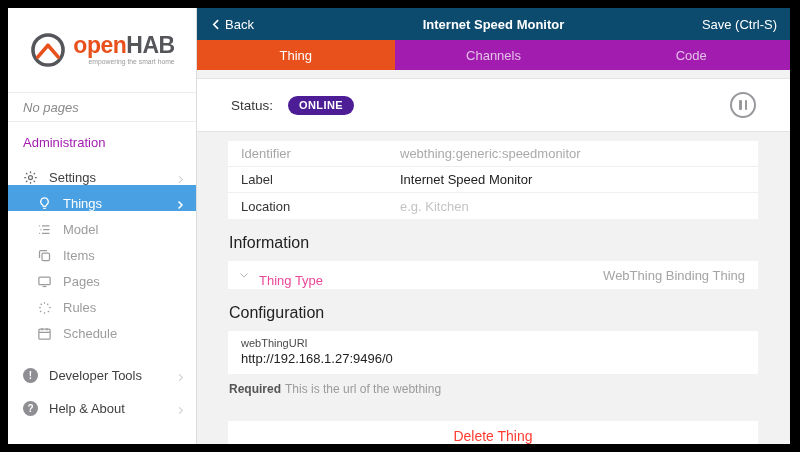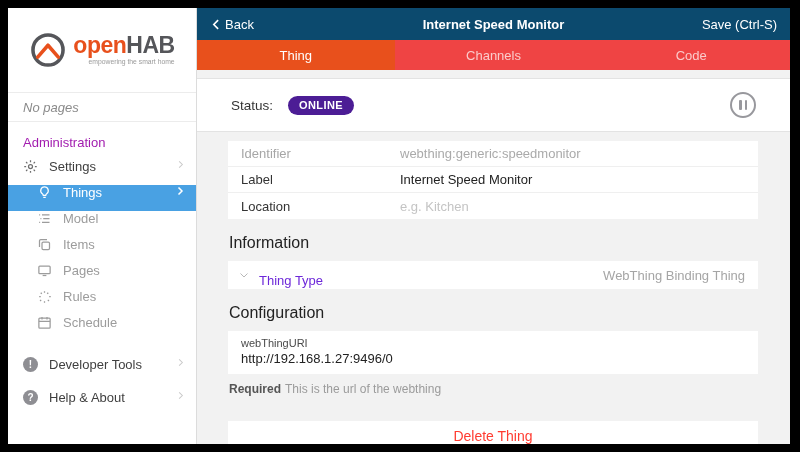--- a/index.html
+++ b/index.html
@@ -13,21 +13,21 @@
              display:flex; flex-direction:column; font-size:13px; flex:none; }
   .logo-area { height:84px; display:flex; align-items:center; justify-content:center; gap:6px; }
   .logo-text { line-height:1; }
   .logo-word { font-size:23px; letter-spacing:-0.5px; }
   .logo-open { color:#e8501c; font-weight:bold; }
   .logo-hab { color:#55565a; font-weight:bold; }
   .tagline { font-size:6.8px; color:#9a9a9a; text-align:right; margin-top:2px; }
   .no-pages { height:30px; line-height:29px; padding-left:15px; font-style:italic;
               color:#8a8a8a; border-top:1px solid #ececec; border-bottom:1px solid #ececec; }
   .admin-label { padding:13px 0 9px 15px; color:#a21caf; }
-  .s-item { height:26px; display:flex; align-items:flex-start; padding:0 10px 0 15px;
+  .s-item { height:26px; display:flex; align-items:flex-end; padding:0 10px 0 15px;
             color:#9c9c9c; cursor:pointer; }
   .s-item.indent { padding-left:29px; }
   .s-item .lbl { margin-left:11px; flex:1; }
   .s-item.toplevel .icon { color:#6f6f6f; }
   .s-item.toplevel .lbl { color:#3f3f3f; }
   .s-item .chev { color:#c9c9c9; display:flex; }
   .s-item.active { background:#49a1e3; color:#fff; }
   .s-item.active .lbl, .s-item.active .icon, .s-item.active .chev { color:#fff; }
   .icon { display:flex; align-items:center; }
   .circle-badge { width:15px; height:15px; border-radius:50%; background:#8e8e93;
@@ -36,21 +36,21 @@
   .footer-group { margin-top:16px; display:flex; flex-direction:column; gap:7px; }
 
   
   .main { flex:1; display:flex; flex-direction:column; min-width:0; }
   .navbar { height:32px; background:#0c4a6e; color:#fff; display:flex;
             align-items:center; padding:0 13px; position:relative; font-size:13px; flex:none; }
   .nav-title { position:absolute; left:0; right:0; text-align:center; font-weight:bold;
                pointer-events:none; }
   .back-btn { display:flex; align-items:center; gap:2px; cursor:pointer; z-index:1; }
   .save-btn { margin-left:auto; cursor:pointer; z-index:1; }
-  .tabs { height:30px; display:flex; background:#ef4444; font-size:13px; flex:none; }
+  .tabs { height:30px; display:flex; background:#a21caf; font-size:13px; flex:none; }
   .tab { flex:1; display:flex; align-items:center; justify-content:center;
          color:rgba(255,255,255,.72); cursor:pointer; }
   .tab.active { background:#e8501c; color:#fff; }
 
   .content { flex:1; overflow:hidden; }
   .status-card { margin-top:8px; background:#fff; border-top:1px solid #e3e3e3;
                  border-bottom:1px solid #e3e3e3; height:54px; display:flex;
                  align-items:center; padding:8px 34px; }
   .status-label { color:#353535; font-size:13.5px; }
   .badge { margin-left:15px; background:#4c1d95; color:#fff; font-size:11px;
@@ -69,21 +69,21 @@
   .flabel.muted { color:#a6a6a6; }
   .form-row input { border:none; outline:none; flex:1; font-size:13px; color:#222;
                     font-family:"Liberation Sans", sans-serif; background:transparent; }
   .form-row input.muted { color:#aaa; }
   .form-row input::placeholder { color:#c4c4c4; }
 
   .section-h { margin:15px 32px 9px 32px; font-size:16px; color:#222; font-weight:normal; }
   .thingtype-row { height:28px; display:flex; align-items:center; font-size:13px;
                    padding:0 13px 0 10px; }
   .thingtype-row .dd { color:#b8b8b8; display:flex; cursor:pointer; }
-  .thingtype-row .tt-label { margin-left:9px; color:#6d28d9;margin-top:10px; }
+  .thingtype-row .tt-label { margin-left:9px; color:#ec4899;margin-top:10px; }
   .thingtype-row .tt-value { margin-left:auto; color:#a5a5a5; }
 
   .config-card { padding:6px 13px 7px 13px; }
   .cfg-label { font-size:11px; color:#4a4a4a; }
   .cfg-value-input { border:none; outline:none; width:100%; font-size:13px; color:#222;
                      margin-top:2px; font-family:"Liberation Sans", sans-serif; }
   .required-line { margin:8px 32px 0 32px; font-size:12px; color:#9b9b9b; }
   .required-line b { color:#555; margin-right:4px; }
 
   .delete-card { margin-top:25px; height:30px; display:flex; align-items:center;

